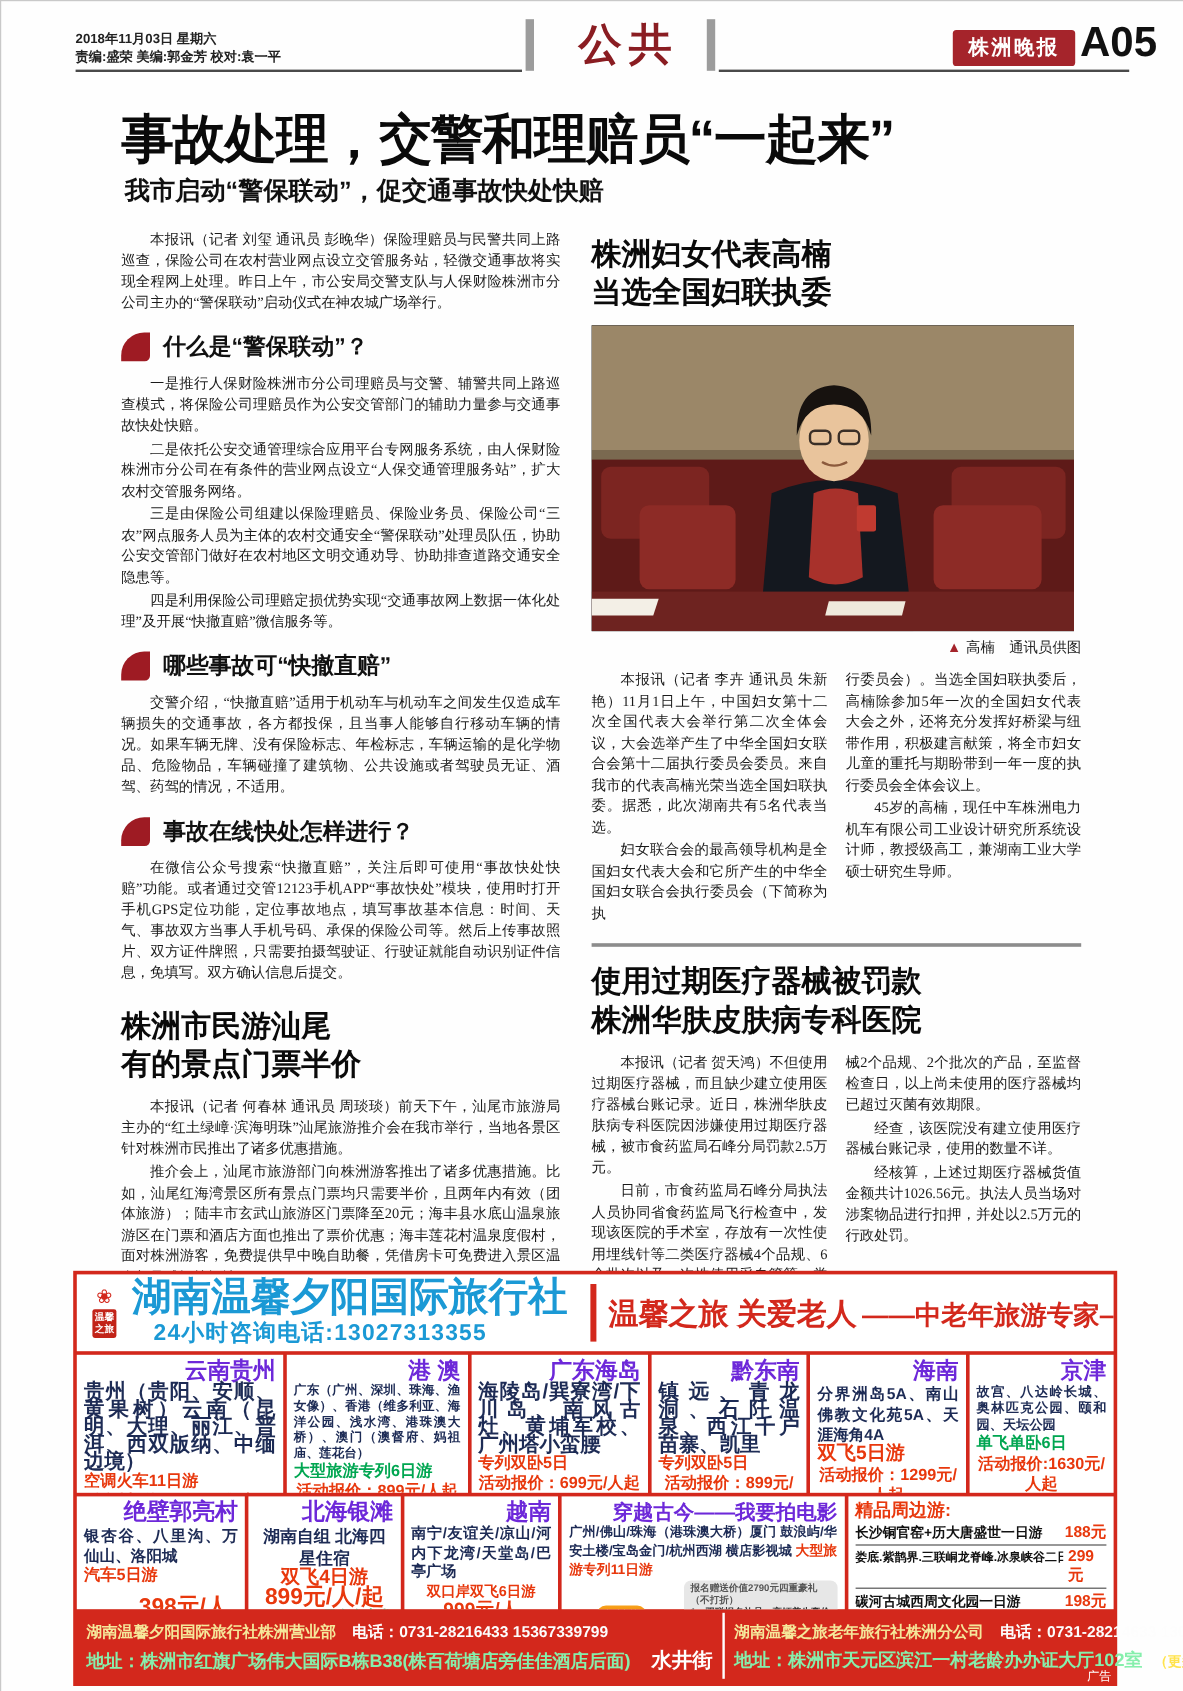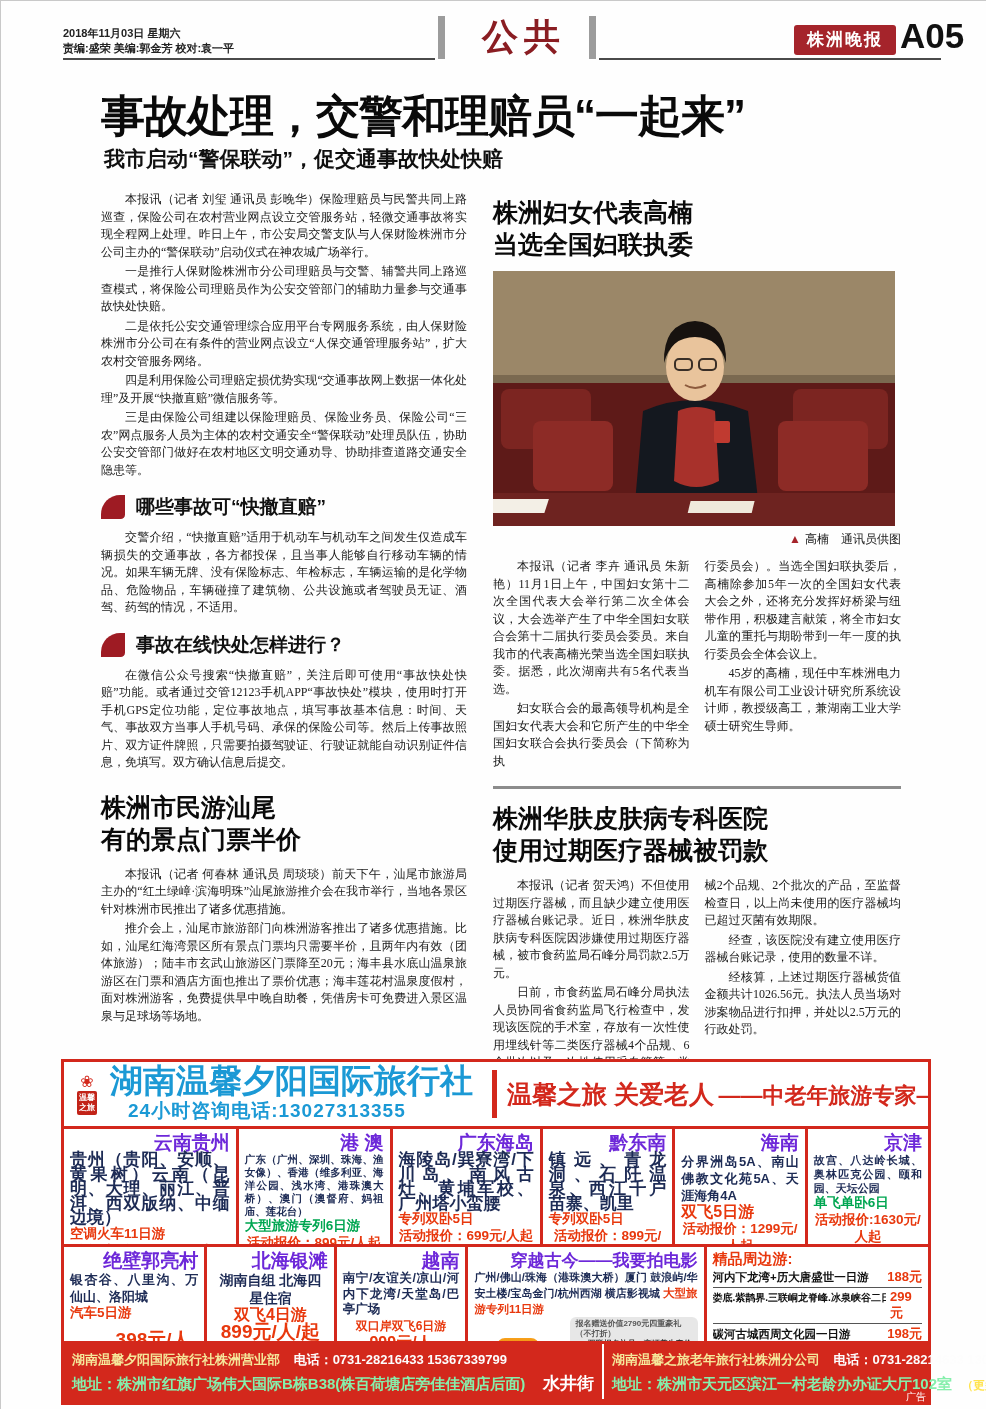--- a/index.html
+++ b/index.html
@@ -132,24 +132,28 @@
   <div class="rule-right"></div>
   <div class="paper-logo">株洲晚报</div>
   <div class="page-no">A05</div>
 
   <div class="headline">事故处理，交警和理赔员“一起来”</div>
   <div class="subhead">我市启动“警保联动”，促交通事故快处快赔</div>
 
   <div class="col-left">
     <p class="p">本报讯（记者 刘玺 通讯员 彭晚华）保险理赔员与民警共同上路巡查，保险公司在农村营业网点设立交管服务站，轻微交通事故将实现全程网上处理。昨日上午，市公安局交警支队与人保财险株洲市分公司主办的“警保联动”启动仪式在神农城广场举行。</p>
 
+    <div class="sec">
+      <div class="sec-icon"></div>
+      <div class="sec-title">什么是“警保联动”？</div>
+    </div>
     <p class="p">一是推行人保财险株洲市分公司理赔员与交警、辅警共同上路巡查模式，将保险公司理赔员作为公安交管部门的辅助力量参与交通事故快处快赔。</p>
     <p class="p">二是依托公安交通管理综合应用平台专网服务系统，由人保财险株洲市分公司在有条件的营业网点设立“人保交通管理服务站”，扩大农村交管服务网络。</p>
+    <p class="p">三是由保险公司组建以保险理赔员、保险业务员、保险公司“三农”网点服务人员为主体的农村交通安全“警保联动”处理员队伍，协助公安交管部门做好在农村地区文明交通劝导、协助排查道路交通安全隐患等。</p>
     <p class="p">四是利用保险公司理赔定损优势实现“交通事故网上数据一体化处理”及开展“快撤直赔”微信服务等。</p>
-    <p class="p">三是由保险公司组建以保险理赔员、保险业务员、保险公司“三农”网点服务人员为主体的农村交通安全“警保联动”处理员队伍，协助公安交管部门做好在农村地区文明交通劝导、协助排查道路交通安全隐患等。</p>
 
     <div class="sec">
       <div class="sec-icon"></div>
       <div class="sec-title">哪些事故可“快撤直赔”</div>
     </div>
     <p class="p">交警介绍，“快撤直赔”适用于机动车与机动车之间发生仅造成车辆损失的交通事故，各方都投保，且当事人能够自行移动车辆的情况。如果车辆无牌、没有保险标志、年检标志，车辆运输的是化学物品、危险物品，车辆碰撞了建筑物、公共设施或者驾驶员无证、酒驾、药驾的情况，不适用。</p>
 
     <div class="sec">
       <div class="sec-icon"></div>
       <div class="sec-title">事故在线快处怎样进行？</div>
@@ -203,22 +207,22 @@
       </div>
       <div>
         <p class="p noindent">行委员会）。当选全国妇联执委后，高楠除参加5年一次的全国妇女代表大会之外，还将充分发挥好桥梁与纽带作用，积极建言献策，将全市妇女儿童的重托与期盼带到一年一度的执行委员会全体会议上。</p>
         <p class="p">45岁的高楠，现任中车株洲电力机车有限公司工业设计研究所系统设计师，教授级高工，兼湖南工业大学硕士研究生导师。</p>
       </div>
     </div>
 
     <div class="divider"></div>
 
     <div>
+      <p class="sub-headline">使用过期医疗器械被罚款</p>
       <p class="sub-headline">株洲华肤皮肤病专科医院</p>
-      <p class="sub-headline">使用过期医疗器械被罚款</p>
     </div>
     <div class="two-col">
       <div>
         <p class="p">本报讯（记者 贺天鸿）不但使用过期医疗器械，而且缺少建立使用医疗器械台账记录。近日，株洲华肤皮肤病专科医院因涉嫌使用过期医疗器械，被市食药监局石峰分局罚款2.5万元。</p>
         <p class="p">日前，市食药监局石峰分局执法人员协同省食药监局飞行检查中，发现该医院的手术室，存放有一次性使用埋线针等二类医疗器械4个品规、6个批次以及一次性使用采血管等一类医疗器</p>
       </div>
       <div>
         <p class="p noindent">械2个品规、2个批次的产品，至监督检查日，以上尚未使用的医疗器械均已超过灭菌有效期限。</p>
         <p class="p">经查，该医院没有建立使用医疗器械台账记录，使用的数量不详。</p>
         <p class="p">经核算，上述过期医疗器械货值金额共计1026.56元。执法人员当场对涉案物品进行扣押，并处以2.5万元的行政处罚。</p>
@@ -325,21 +329,21 @@
           <div class="gift-box">
             <div class="gt">报名赠送价值2790元四重豪礼（不打折）</div>
             <div>1、双联报名礼品：高钙养生膏价值498元</div>
 
           </div>
         </div>
       </div>
       <div class="cell">
         <div class="peri-title">精品周边游:</div>
         <div class="peri-row">
-          <span class="peri-name">河内下龙湾+历大唐盛世一日游</span>
+          <span class="peri-name">长沙铜官窑+历大唐盛世一日游</span>
           <span class="peri-price">188元</span>
         </div>
         <div class="peri-row">
           <span class="peri-name" style="font-size:10px">娄底.紫鹊界.三联峒龙脊峰.冰泉峡谷二日游</span>
           <span class="peri-price">299元</span>
         </div>
         <div class="peri-row">
           <span class="peri-name">碳河古城西周文化园一日游</span>
           <span class="peri-price">198元</span>
         </div>

